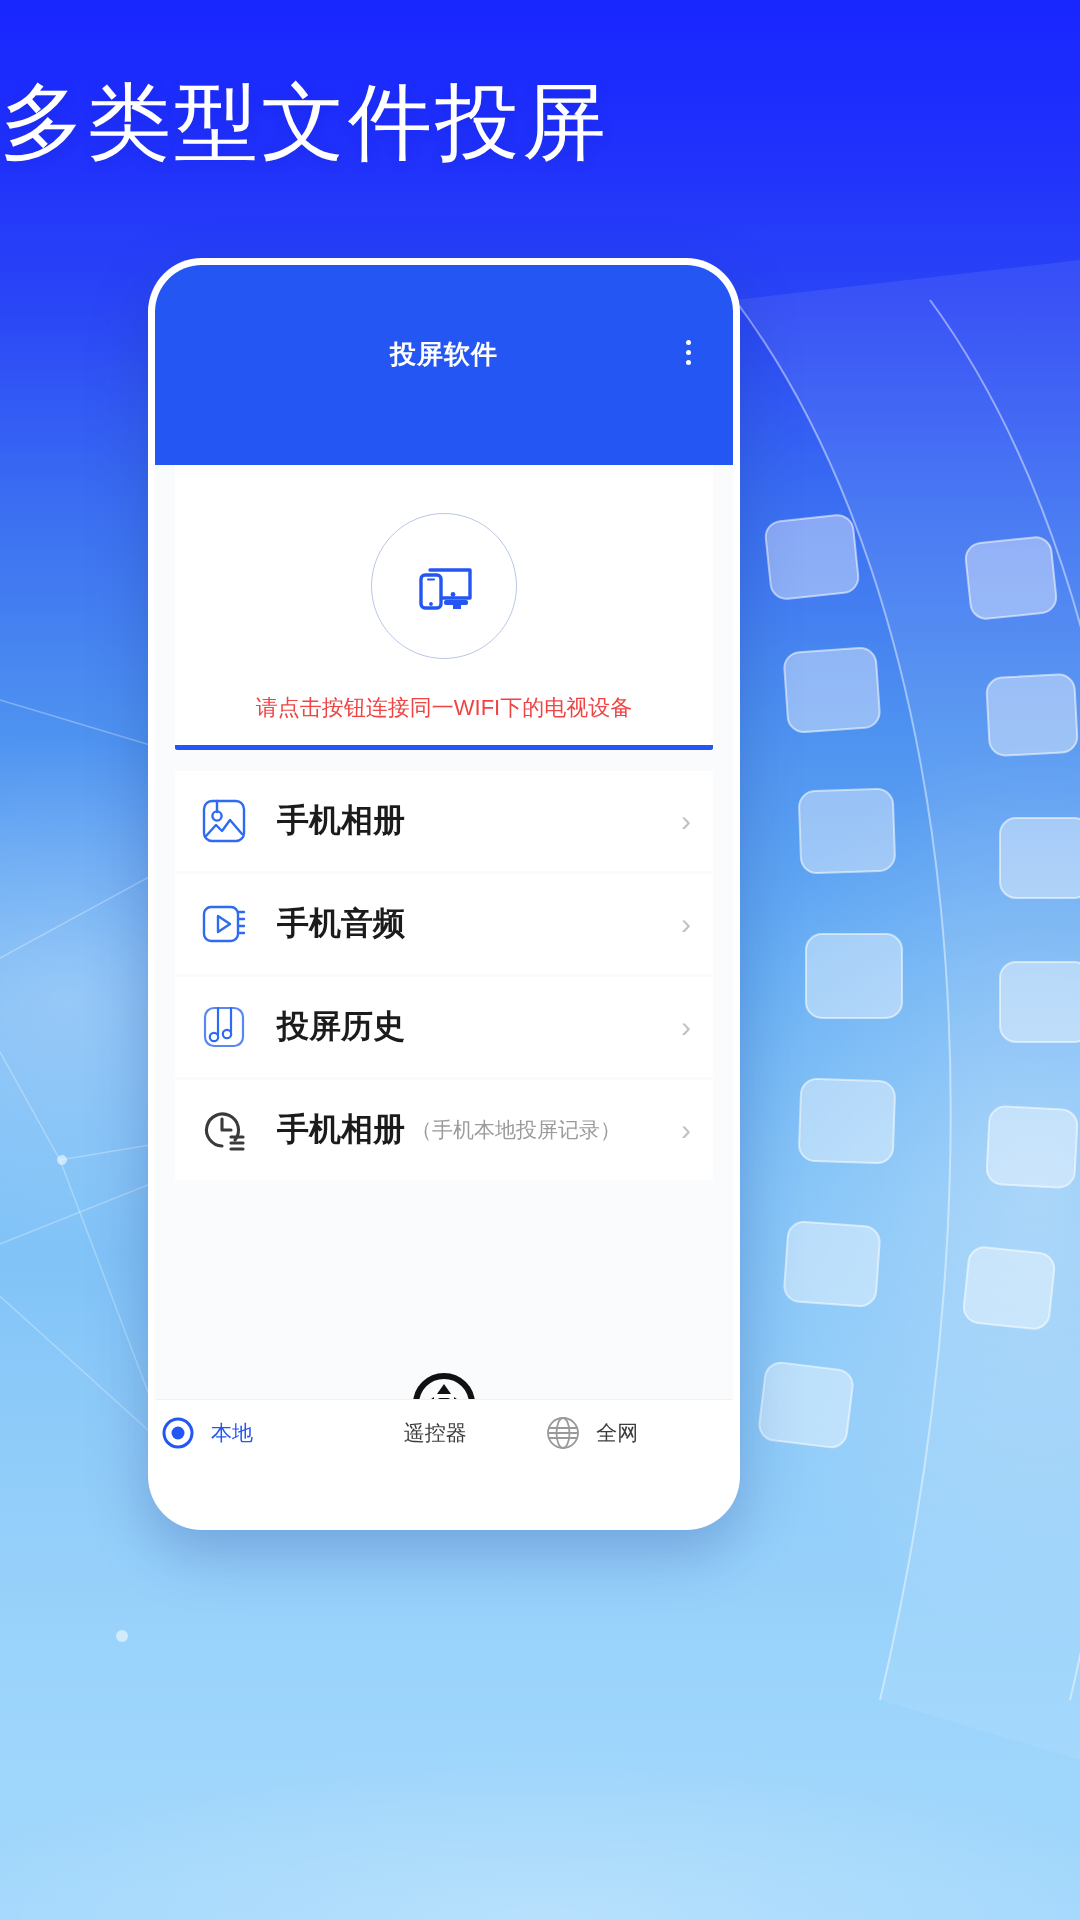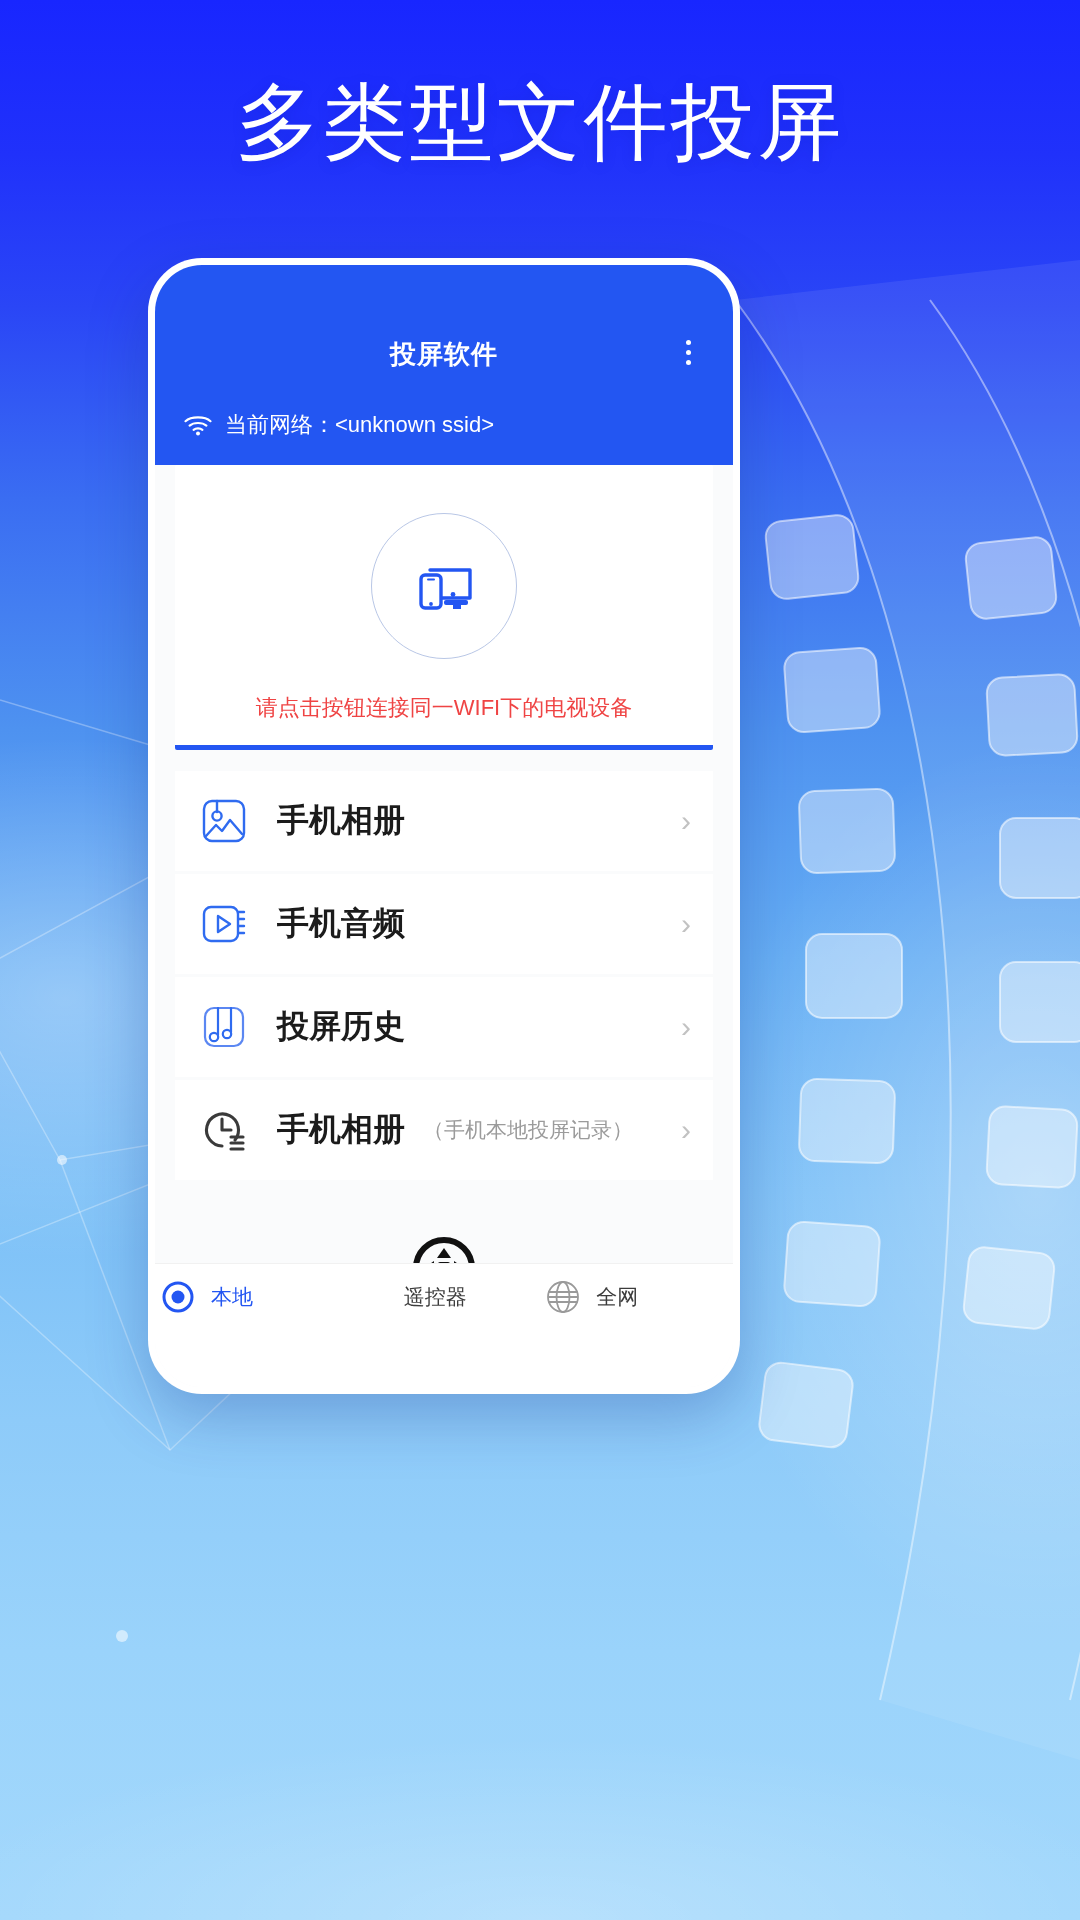--- a/index.html
+++ b/index.html
@@ -33,34 +33,33 @@
       radial-gradient(ellipse 620px 420px at 6% 52%, rgba(255,255,255,0.30), rgba(255,255,255,0) 62%),
       radial-gradient(ellipse 520px 700px at 96% 62%, rgba(255,255,255,0.30), rgba(255,255,255,0) 64%),
       radial-gradient(ellipse 900px 260px at 50% 100%, rgba(255,255,255,0.22), rgba(255,255,255,0) 70%);
   }
   .bg-svg { position: absolute; inset: 0; }
 
   
   .headline {
     position: absolute;
     top: 74px; left: 0; width: 100%;
-    text-align: center;
     color: #ffffff;
     font-size: 84px;
     font-weight: 400;
     letter-spacing: 3px;
     line-height: 1.15;
     text-shadow: 0 2px 14px rgba(10,30,160,0.18);
   }
 
   
   .phone {
     position: absolute;
     left: 148px; top: 258px;
-    width: 592px; height: 1136px;
+    width: 592px; height: 1272px;
     border-radius: 54px;
     background: #fafbfc;
     border: 7px solid rgba(255,255,255,0.92);
     box-shadow: 0 22px 60px rgba(20,50,140,0.28);
     overflow: hidden;
   }
 
   
   .app-header {
     background: #2356f2;
@@ -136,21 +135,21 @@
   .cat-label {
     margin-left: 30px;
     font-size: 32px;
     font-weight: 700;
     color: #1b1b1b;
   }
   .cat-sub {
     font-size: 21px;
     font-weight: 400;
     color: #9b9b9b;
-    margin-left: 18px;
+    margin-left: 6px;
   }
   .chev { margin-left: auto; color: #c2c2c2; font-size: 30px; line-height: 1; font-weight: 300; }
 
   .footnote {
     height: 62px;
     display: flex; align-items: center; justify-content: center;
     font-size: 19px;
     color: #8d8d8d;
     background: transparent;
   }
@@ -233,31 +232,20 @@
 
 <div class="phone">
 
   <div class="app-header">
     <div class="app-title">投屏软件</div>
     <div class="kebab">
       <span></span>
         <span></span>
         <span></span>
     </div>
-    <div class="wifi-row">
-      <svg class="wifi-icon" viewBox="0 0 30 24">
-        <g fill="none" stroke="#ffffff" stroke-width="2.2" stroke-linecap="round">
-          <path d="M2.5 8.2 C 8 3.2, 22 3.2, 27.5 8.2"></path>
-          <path d="M6.6 12.6 C 10.6 9.1, 19.4 9.1, 23.4 12.6"></path>
-          <path d="M10.6 16.8 C 12.8 15.0, 17.2 15.0, 19.4 16.8"></path>
-        </g>
-        <circle cx="15" cy="20.6" r="2" fill="#ffffff"></circle>
-      </svg>
-      <span>当前网络：&lt;unknown ssid&gt;</span>
-    </div>
   </div>
 
   <div class="connect-card">
     <div class="connect-circle">
       <svg width="72" height="64" viewBox="0 0 72 64">
         <g fill="none" stroke="#2356f2" stroke-width="3.4" stroke-linejoin="round" stroke-linecap="round">
           <path d="M22 16 L62 16 L62 44 L34 44"></path>
           <rect x="13" y="21" width="20" height="33" rx="4"></rect>
         </g>
         <rect x="36" y="46" width="24" height="5" rx="2" fill="#2356f2"></rect>

